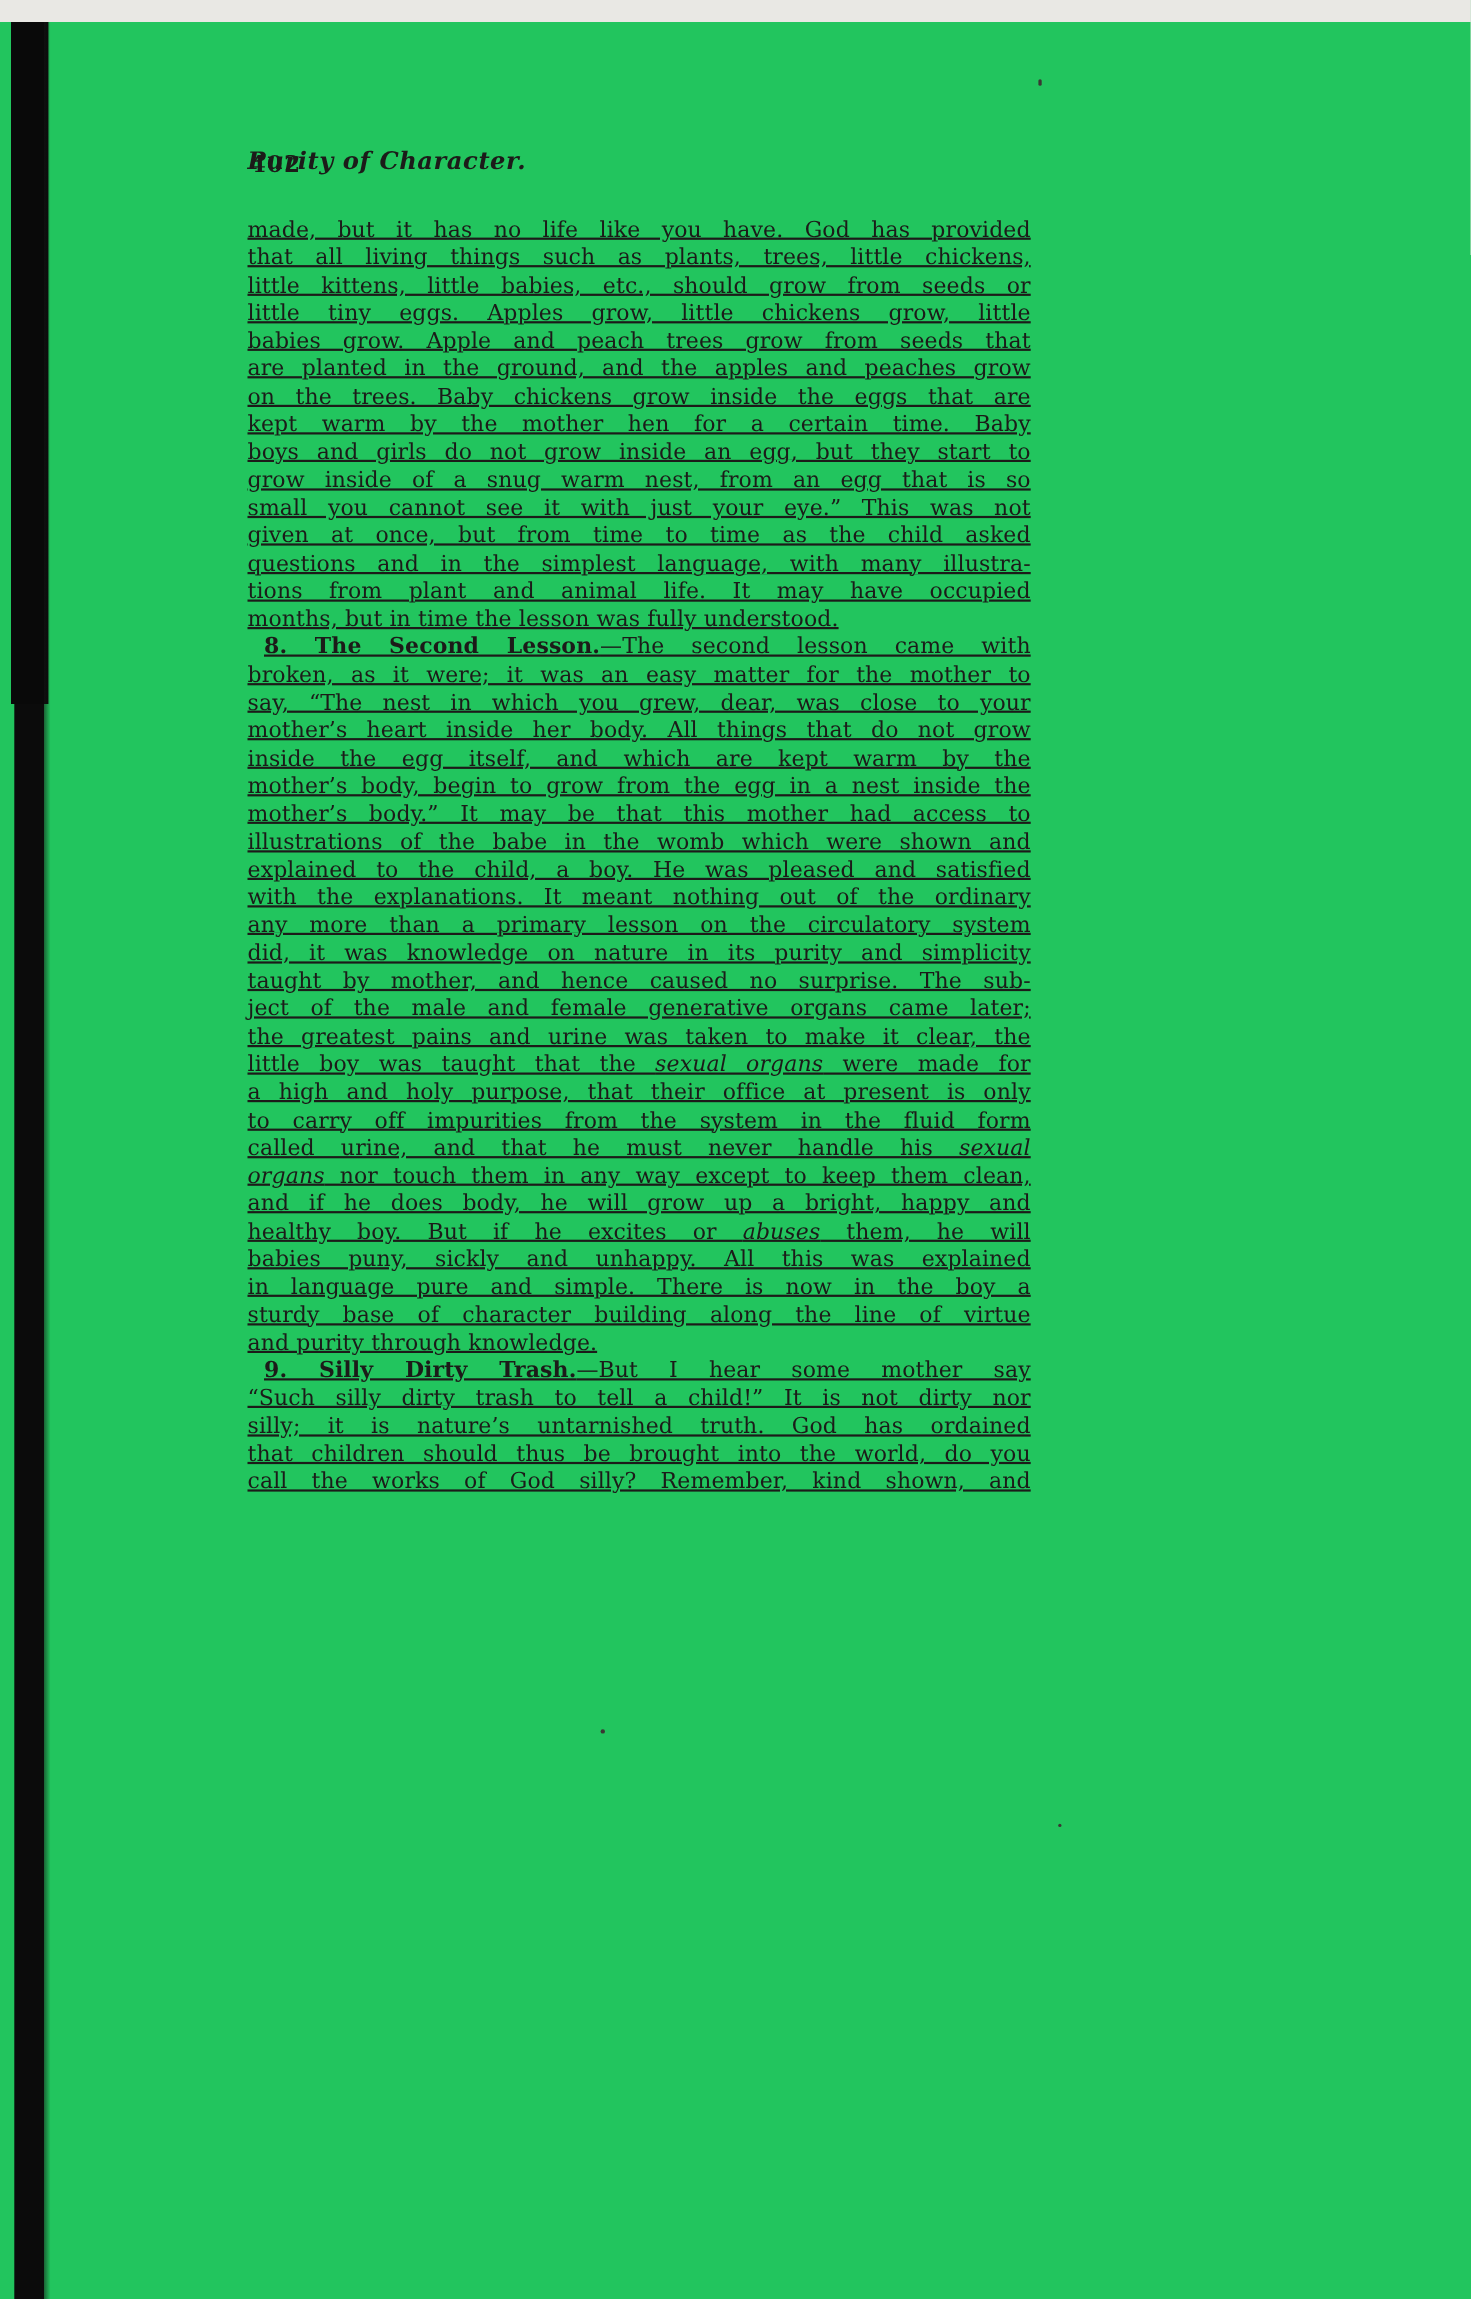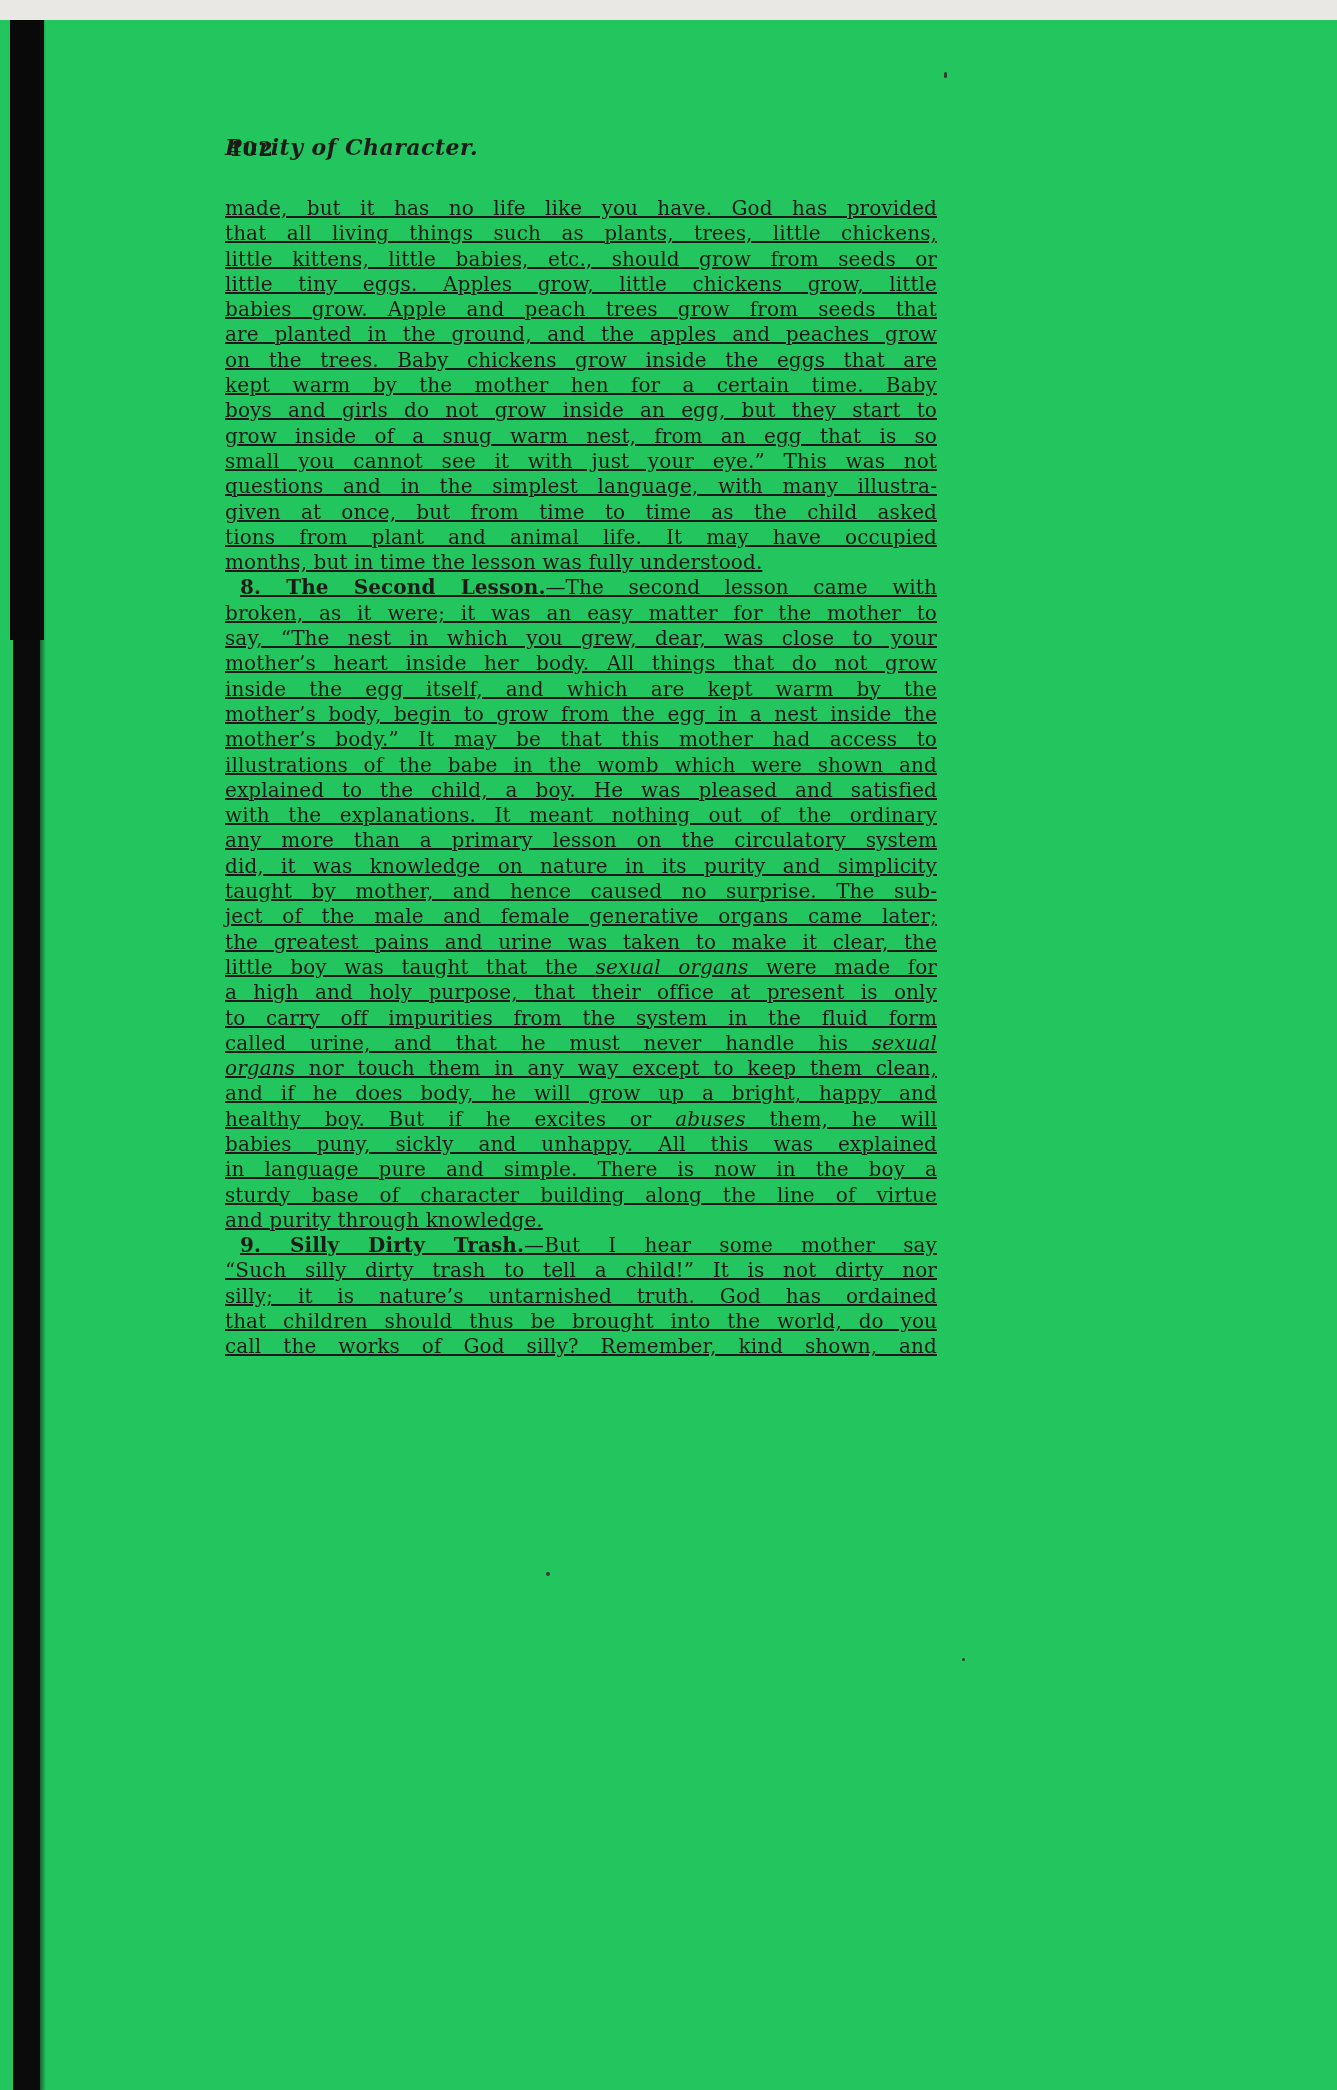--- a/index.html
+++ b/index.html
@@ -116,22 +116,22 @@
         <div class="line"><span>that all living things such as plants, trees, little chickens,</span></div>
         <div class="line"><span>little kittens, little babies, etc., should grow from seeds or</span></div>
         <div class="line"><span>little tiny eggs.  Apples grow, little chickens grow, little</span></div>
         <div class="line"><span>babies grow.  Apple and peach trees grow from seeds that</span></div>
         <div class="line"><span>are planted in the ground, and the apples and peaches grow</span></div>
         <div class="line"><span>on the trees.  Baby chickens grow inside the eggs that are</span></div>
         <div class="line"><span>kept warm by the mother hen for a certain time.  Baby</span></div>
         <div class="line"><span>boys and girls do not grow inside an egg, but they start to</span></div>
         <div class="line"><span>grow inside of a snug warm nest, from an egg that is so</span></div>
         <div class="line"><span>small you cannot see it with just your eye.”  This was not</span></div>
+        <div class="line"><span>given at once, but from time to time as the child asked</span></div>
         <div class="line"><span>questions and in the simplest language, with many illustra-</span></div>
-        <div class="line"><span>given at once, but from time to time as the child asked</span></div>
         <div class="line"><span>tions from plant and animal life.  It may have occupied</span></div>
         <div class="line no-just"><span>months, but in time the lesson was fully understood.</span></div>
       </div>
       <div class="paragraph">
         <div class="line indent"><span class="b">8. The Second Lesson.</span><span>—The second lesson came with</span></div>
         <div class="line"><span>broken, as it were; it was an easy matter for the mother to</span></div>
         <div class="line"><span>say, “The nest in which you grew, dear, was close to your</span></div>
         <div class="line"><span>mother’s heart inside her body.  All things that do not grow</span></div>
         <div class="line"><span>inside the egg itself, and which are kept warm by the</span></div>
         <div class="line"><span>mother’s body, begin to grow from the egg in a nest inside the</span></div>

